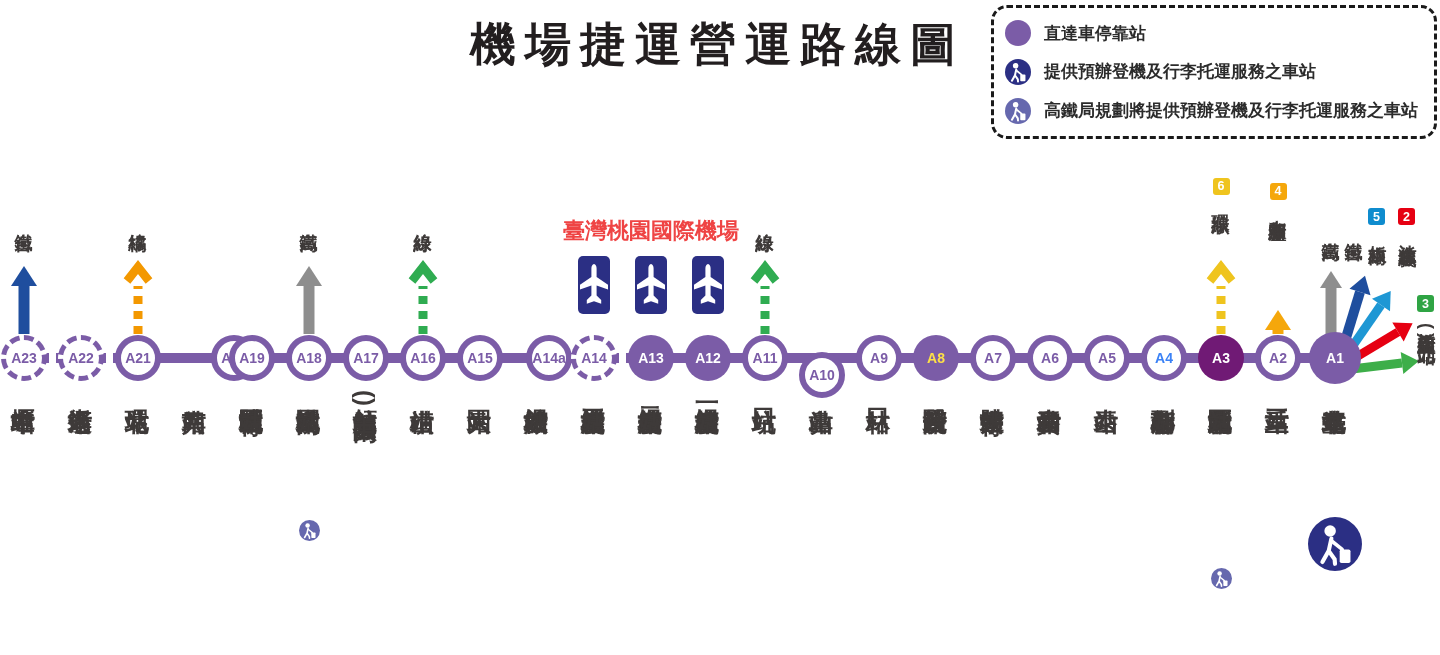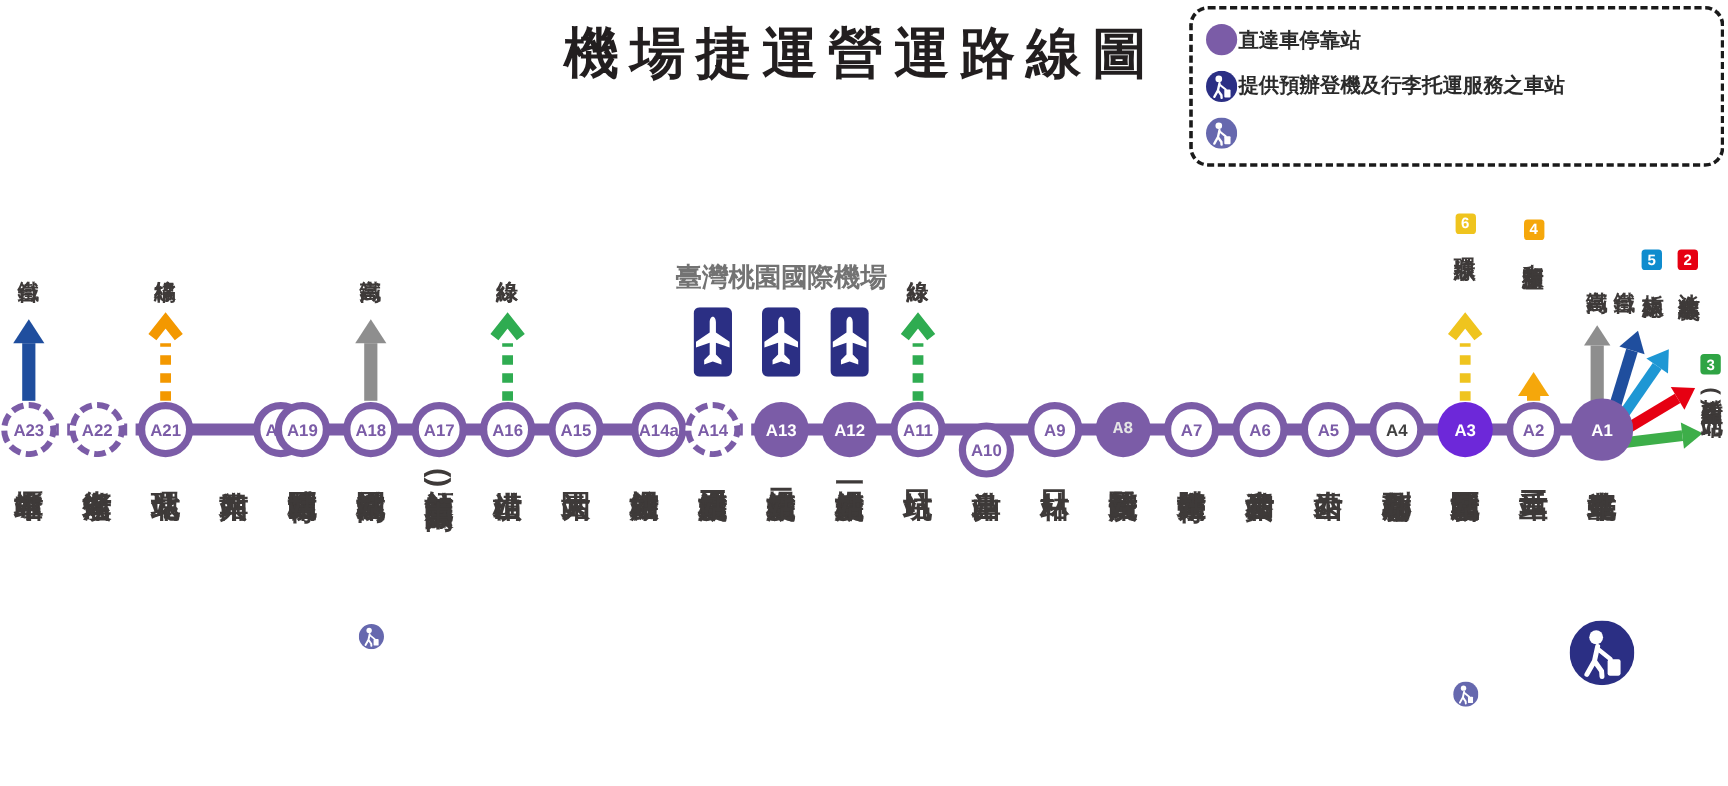--- a/index.html
+++ b/index.html
@@ -14,21 +14,21 @@
     position:absolute;left:440px;top:14px;width:555px;
     text-align:center;font-size:46px;font-weight:bold;color:#221E1F;
     letter-spacing:9px;white-space:nowrap;
   }
   .legend-box{
     position:absolute;left:991px;top:5px;width:446px;height:134px;
     border:3px dashed #1a1a1a;border-radius:16px;box-sizing:border-box;
     display:flex;flex-direction:column;justify-content:space-around;
     padding:6px 10px;
   }
-  .legend-row{display:flex;align-items:center;}
+  .legend-row{display:flex;align-items:center;gap:12px;}
   .legend-icon-cell{width:28px;height:28px;display:flex;align-items:center;justify-content:center;flex:0 0 28px;}
   .legend-dot{width:26px;height:26px;border-radius:50%;}
   .legend-label{font-size:17px;font-weight:600;color:#2b2b2b;white-space:nowrap;}
   .vtext{writing-mode:vertical-rl;text-orientation:mixed;}
   .station-circle{
     position:absolute;border-radius:50%;box-sizing:border-box;background:#fff;
     display:flex;align-items:center;justify-content:center;
     font-weight:bold;font-size:14px;z-index:3;
   }
   .station-name{
@@ -39,21 +39,21 @@
     position:absolute;font-size:18px;line-height:1.09;font-weight:bold;
     color:#3E3A39;z-index:2;letter-spacing:1px;white-space:nowrap;
   }
   .line-badge{
     position:absolute;width:17px;height:17px;border-radius:3px;
     color:#fff;font-size:12.5px;font-weight:bold;z-index:4;
     display:flex;align-items:center;justify-content:center;
   }
   .airport-label{
     position:absolute;left:541px;top:216px;width:220px;text-align:center;
-    font-size:22px;font-weight:bold;color:#737373;white-space:nowrap;z-index:2;
+    font-size:22px;font-weight:bold;color:#ef4444;white-space:nowrap;z-index:2;
   }
   .plane-icon{position:absolute;z-index:2;}
   .checkin-icon{position:absolute;z-index:4;}
 </style>
 </head>
 <body>
 
 <div id="map">
   <svg id="map-svg" width="1440" height="655">
       <line x1="24" y1="358" x2="81" y2="358" stroke="#7B5CA7" stroke-width="10" stroke-dasharray="9 7"></line>
@@ -131,20 +131,21 @@
     <div class="legend-row">
       <span class="legend-icon-cell" id="legend-ic-2">
           <svg width="26" height="26" viewBox="0 0 30 30">
     <circle cx="15" cy="15" r="15" fill="#6668AE"></circle>
     <circle cx="12.3" cy="7.8" r="3.2" fill="#fff"></circle>
     <path d="M13 12 L11.5 18.8 L8 25 M11.5 18.8 L14.8 23.5 L15 26" stroke="#fff" stroke-width="2.3" fill="none" stroke-linecap="round"></path>
     <path d="M13.5 13.6 L19 18" stroke="#fff" stroke-width="2" stroke-linecap="round"></path>
     <rect x="17.6" y="18" width="6" height="7.6" rx="1" fill="#fff"></rect>
           </svg>
         </span>
+      <span class="legend-label">高鐵局規劃將提供預辦登機及行李托運服務之車站</span>
     </div>
   </div>
 <div class="arrow-label vtext" style="left: 13px; top: 219px; height: 41px;">台鐵</div>
     <div class="arrow-label vtext" style="left: 127px; top: 219px; height: 41px;">橘線</div>
     <div class="arrow-label vtext" style="left: 298px; top: 219px; height: 41px;">高鐵</div>
     <div class="arrow-label vtext" style="left: 412px; top: 219px; height: 41px;">綠線</div>
     <div class="arrow-label vtext" style="left: 754px; top: 219px; height: 41px;">綠線</div>
     <div class="arrow-label vtext" style="left: 1210px; top: 199.5px; height: 60.5px;">環狀線</div>
     <div class="line-badge" style="left: 1212.5px; top: 177.5px; background: rgb(239, 196, 30);">6</div>
     <div class="arrow-label vtext" style="left: 1267px; top: 204.5px; height: 99.5px;">中和新蘆線</div>
@@ -174,31 +175,31 @@
     <div class="station-circle" style="left: 628px; top: 335px; width: 46px; height: 46px; background: rgb(123, 92, 167); color: rgb(255, 255, 255);">A13</div>
     <div class="station-name vtext" style="left: 638px; top: 390px;">機場第二航廈站</div>
     <div class="station-circle" style="left: 685px; top: 335px; width: 46px; height: 46px; background: rgb(123, 92, 167); color: rgb(255, 255, 255);">A12</div>
     <div class="station-name vtext" style="left: 695px; top: 390px;">機場第一航廈站</div>
     <div class="station-circle" style="left: 742px; top: 335px; width: 46px; height: 46px; border: 6px solid rgb(123, 92, 167); color: rgb(123, 92, 167);">A11</div>
     <div class="station-name vtext" style="left: 752px; top: 390px;">坑口站</div>
     <div class="station-circle" style="left: 799px; top: 352px; width: 46px; height: 46px; border: 6px solid rgb(123, 92, 167); color: rgb(123, 92, 167);">A10</div>
     <div class="station-name vtext" style="left: 809px; top: 390px;">山鼻站</div>
     <div class="station-circle" style="left: 856px; top: 335px; width: 46px; height: 46px; border: 6px solid rgb(123, 92, 167); color: rgb(123, 92, 167);">A9</div>
     <div class="station-name vtext" style="left: 866px; top: 390px;">林口站</div>
-    <div class="station-circle" style="left: 913px; top: 335px; width: 46px; height: 46px; background: rgb(123, 92, 167); color: #e5e5e5; font-family: Liberation Mono, monospace;">A8</div>
+    <div class="station-circle" style="left: 913px; top: 335px; width: 46px; height: 46px; background: rgb(123, 92, 167); color: #fde047;">A8</div>
     <div class="station-name vtext" style="left: 923px; top: 390px;">長庚醫院站</div>
     <div class="station-circle" style="left: 970px; top: 335px; width: 46px; height: 46px; border: 6px solid rgb(123, 92, 167); color: rgb(123, 92, 167);">A7</div>
     <div class="station-name vtext" style="left: 980px; top: 390px;">體育大學站</div>
     <div class="station-circle" style="left: 1027px; top: 335px; width: 46px; height: 46px; border: 6px solid rgb(123, 92, 167); color: rgb(123, 92, 167);">A6</div>
     <div class="station-name vtext" style="left: 1037px; top: 390px;">泰山貴和站</div>
     <div class="station-circle" style="left: 1084px; top: 335px; width: 46px; height: 46px; border: 6px solid rgb(123, 92, 167); color: rgb(123, 92, 167);">A5</div>
     <div class="station-name vtext" style="left: 1094px; top: 390px;">泰山站</div>
-    <div class="station-circle" style="left: 1141px; top: 335px; width: 46px; height: 46px; border: 6px solid rgb(123, 92, 167); color: #404040;">A4</div>
+    <div class="station-circle" style="left: 1141px; top: 335px; width: 46px; height: 46px; border: 6px solid rgb(123, 92, 167); color: #3b82f6;">A4</div>
     <div class="station-name vtext" style="left: 1151px; top: 390px;">新莊副都心站</div>
-    <div class="station-circle" style="left: 1198px; top: 335px; width: 46px; height: 46px; background: #6d28d9; color: rgb(255, 255, 255);">A3</div>
+    <div class="station-circle" style="left: 1198px; top: 335px; width: 46px; height: 46px; background: #701a75; color: rgb(255, 255, 255);">A3</div>
     <div class="station-name vtext" style="left: 1208px; top: 390px;">新北產業園區站</div>
     <div class="station-circle" style="left: 1255px; top: 335px; width: 46px; height: 46px; border: 6px solid rgb(123, 92, 167); color: rgb(123, 92, 167);">A2</div>
     <div class="station-name vtext" style="left: 1265px; top: 390px;">三重站</div>
     <div class="station-circle" style="left: 1309px; top: 332px; width: 52px; height: 52px; background: rgb(123, 92, 167); color: rgb(255, 255, 255);">A1</div>
     <div class="station-name vtext" style="left: 1322px; top: 390px;">臺北車站</div>
     <div class="plane-icon" style="left: 578px; top: 256px;"><svg width="32" height="58" viewBox="0 0 32 58">
     <rect x="0" y="0" width="32" height="58" rx="5" fill="#2B2F84"></rect>
     <path fill="#fff" d="M16 8 C17.6 8 18.6 10.2 18.6 12.5 L18.6 21 L30 28.8 L30 33.5 L18.6 29.6 L18.6 39.5 L23.2 44 L23.2 47.8 L16 45.2 L8.8 47.8 L8.8 44 L13.4 39.5 L13.4 29.6 L2 33.5 L2 28.8 L13.4 21 L13.4 12.5 C13.4 10.2 14.4 8 16 8 Z"></path>
       </svg></div>
     <div class="plane-icon" style="left: 635px; top: 256px;"><svg width="32" height="58" viewBox="0 0 32 58">

